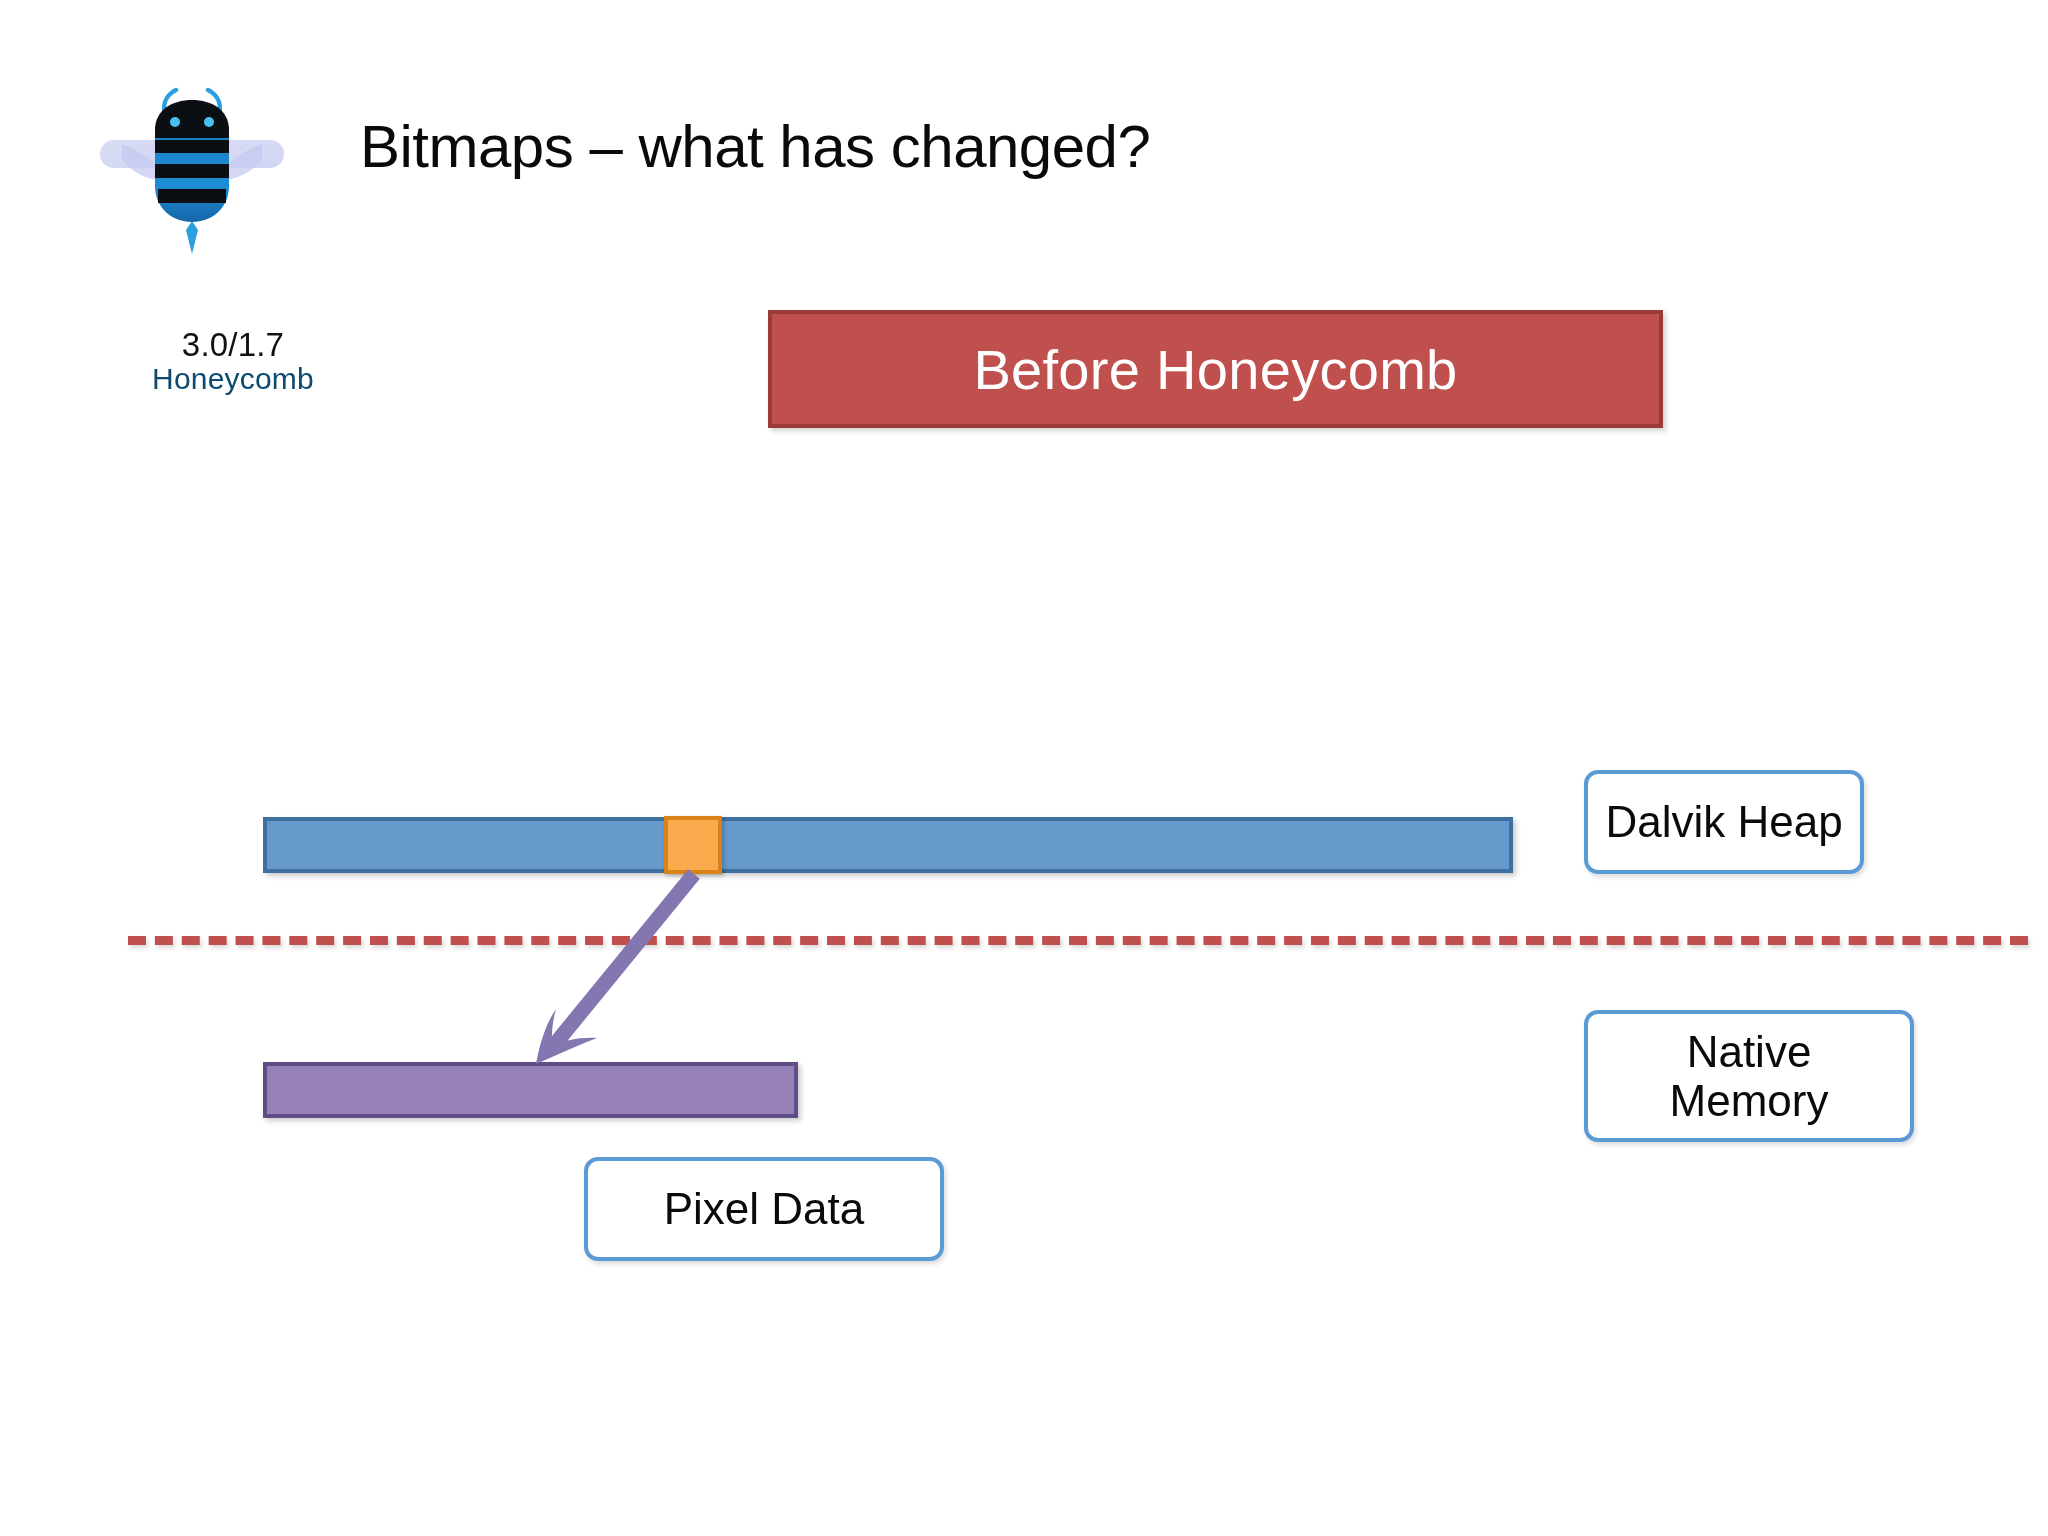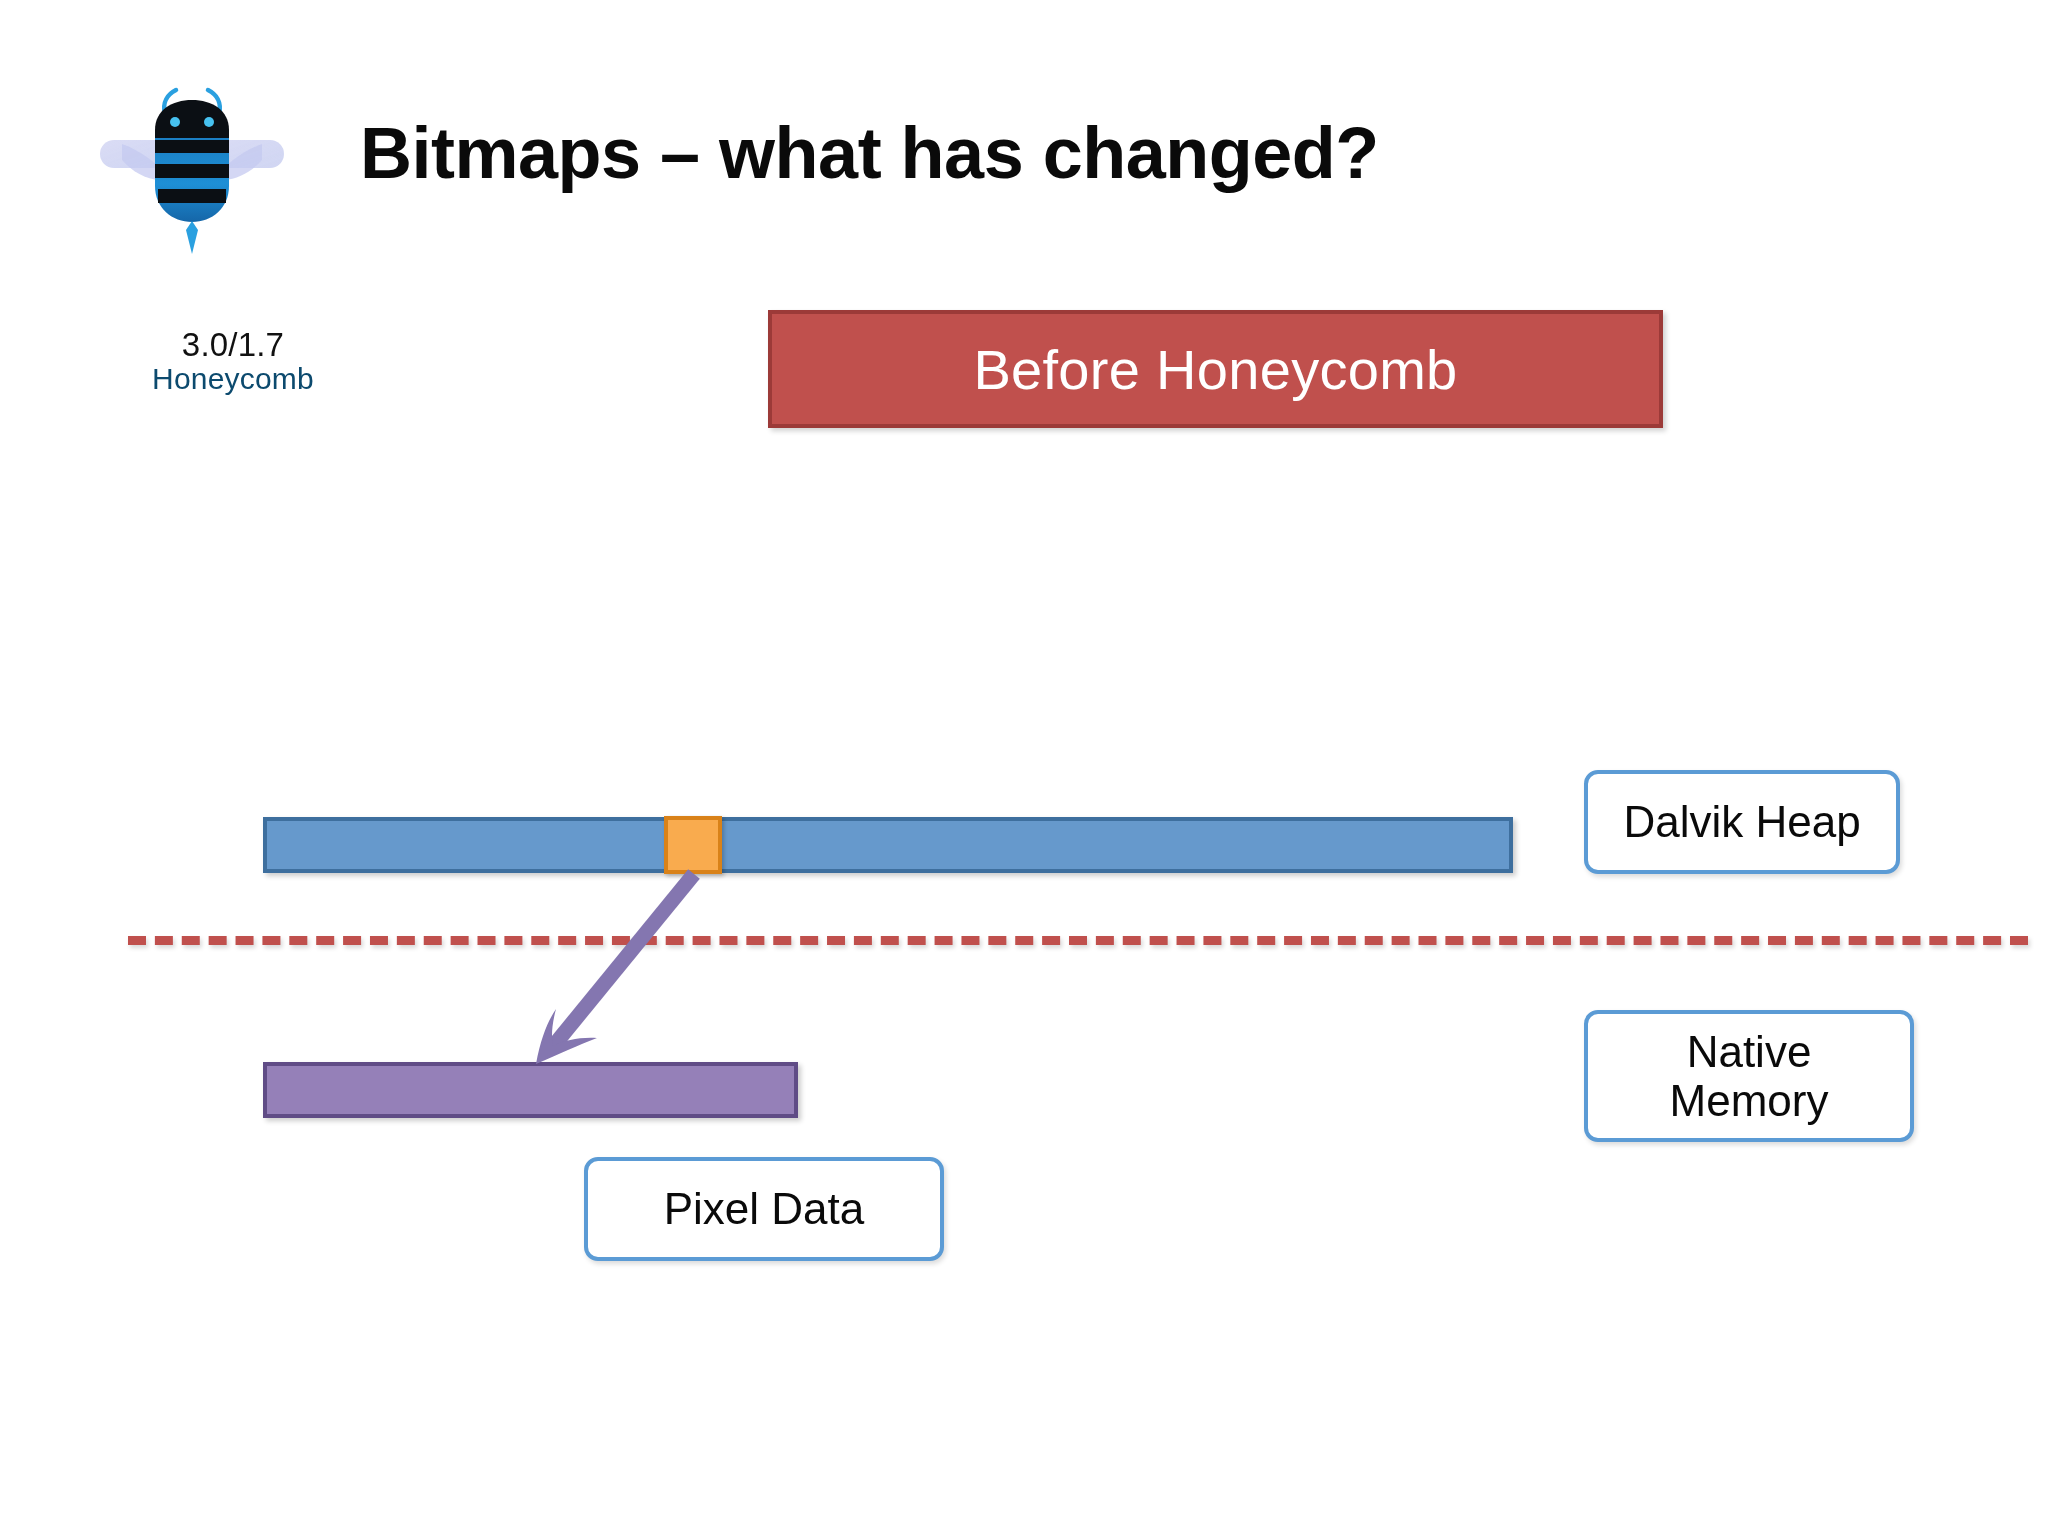--- a/index.html
+++ b/index.html
@@ -50,22 +50,22 @@
     color: #0c4a6e;
     letter-spacing: 0.2px;
   }
 
   
   .slide-title {
     position: absolute;
     left: 360px;
     top: 112px;
     width: 1600px;
-    font-size: 72px;
-    font-weight: 700;
+    font-size: 60px;
+    font-weight: 400;
     color: #0a0a0a;
     letter-spacing: -0.5px;
     white-space: nowrap;
   }
 
   
   .red-banner {
     position: absolute;
     left: 768px;
     top: 310px;
@@ -155,21 +155,21 @@
     justify-content: center;
     text-align: center;
     color: #0a0a0a;
     font-size: 44px;
     line-height: 1.12;
     box-shadow: 2px 3px 5px rgba(0,0,0,0.14);
   }
   .callout-dalvik {
     left: 1584px;
     top: 770px;
-    width: 316px;
+    width: 280px;
     height: 104px;
   }
   .callout-native {
     left: 1584px;
     top: 1010px;
     width: 330px;
     height: 132px;
   }
   .callout-pixel {
     left: 584px;

